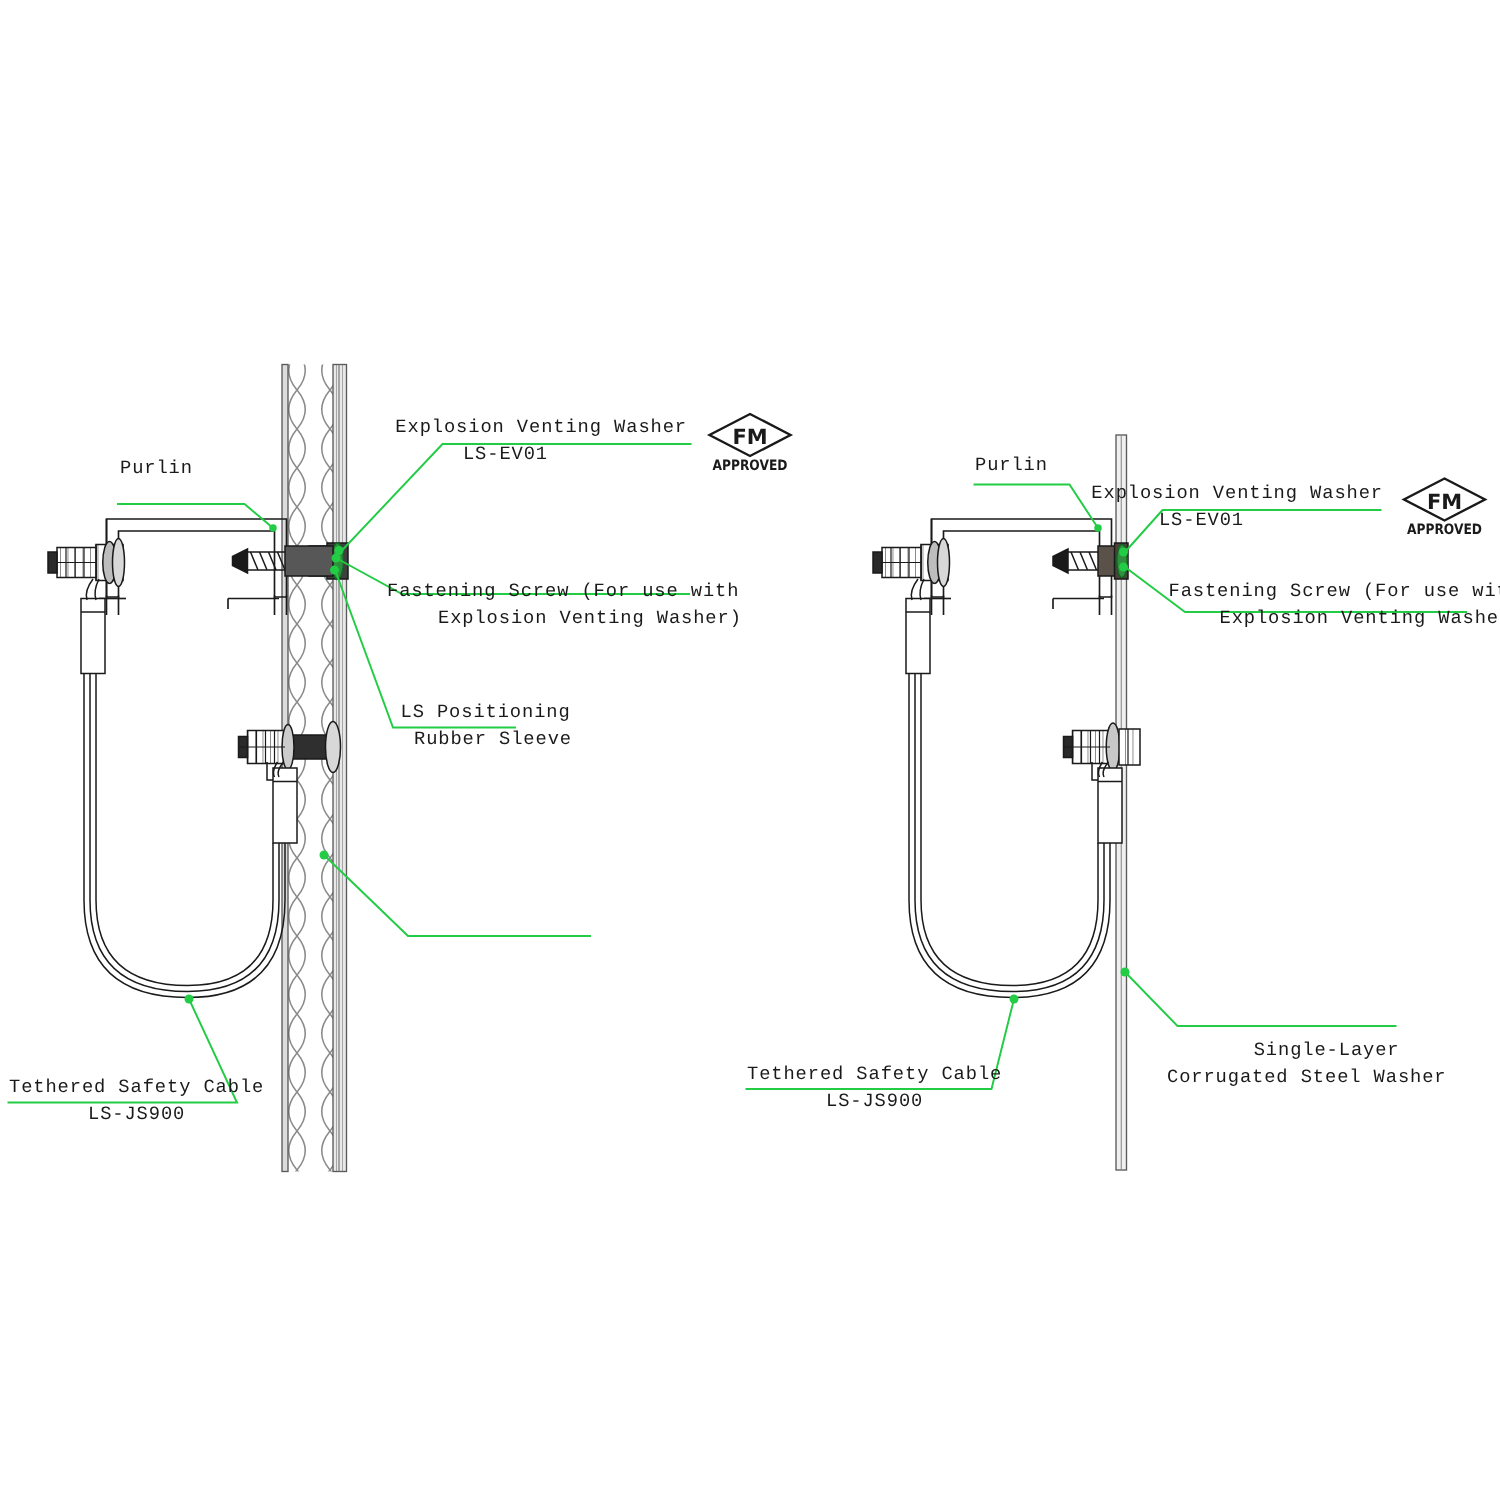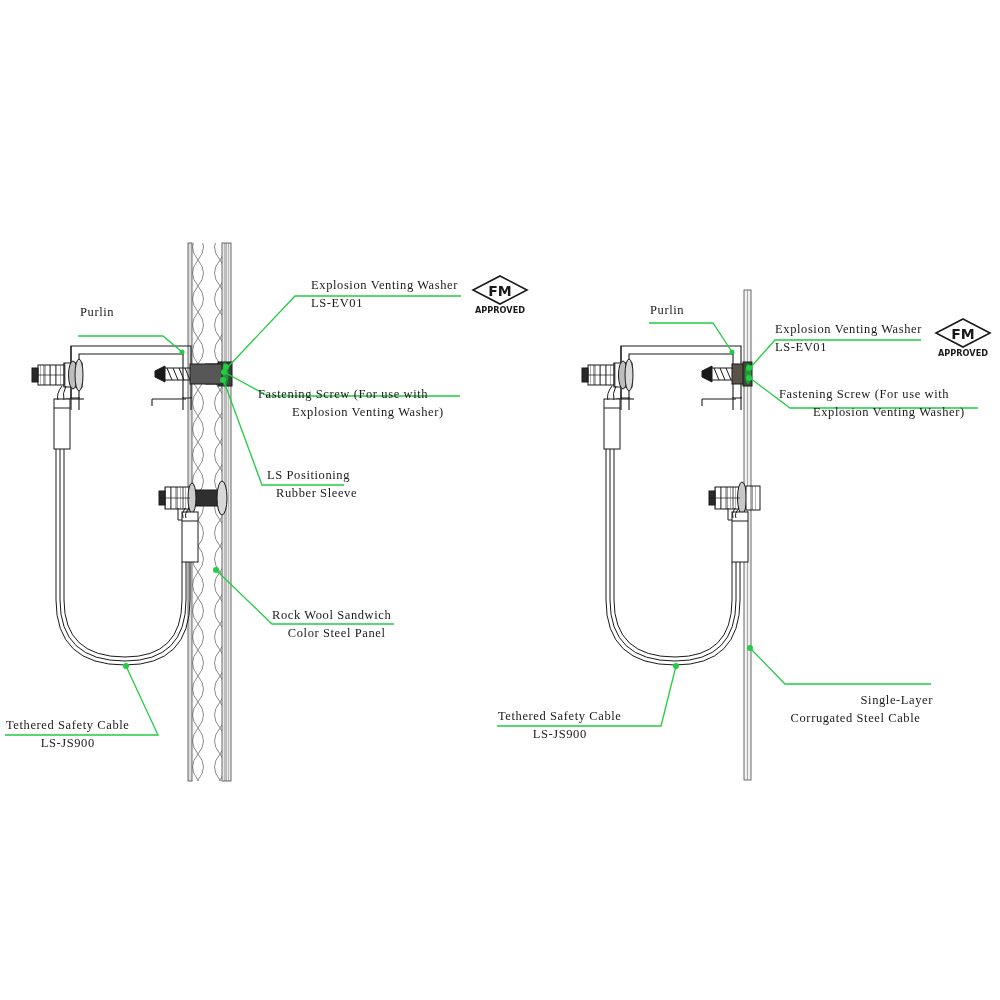--- a/index.html
+++ b/index.html
@@ -21,21 +21,21 @@
   }
   svg.drawing {
     position: absolute;
     left: 0;
     top: 0;
     width: 1000px;
     height: 1000px;
   }
   .lbl {
     position: absolute;
-    font-family: Liberation Serif, serif;
+    font-family: Liberation Mono, monospace;
     font-size: 12.5px;
     color: #1a1a1a;
     letter-spacing: 0.6px;
     white-space: nowrap;
     line-height: 18px;
   }
   .lbl .l1 { display: block; }
   .lbl .l2 { display: block; text-align: center; }
   .ta-r { text-align: right; }
   .ta-l { text-align: left; }
@@ -317,24 +317,20 @@
   <div class="lbl ta-l" style="left:258px; top:385px;">
     <span class="l1">Fastening Screw (For use with</span>
     <span class="l2" style="padding-left:34px;">Explosion Venting Washer)</span>
   </div>
 
   <div class="lbl ta-l" style="left:267px; top:466px;">
     <span class="l1">LS Positioning</span>
     <span class="l2" style="padding-left:9px;">Rubber Sleeve</span>
   </div>
 
-  <div class="lbl ta-l" style="left:272px; top:606px;">
-    <span class="l1">Rock Wool Sandwich</span>
-    <span class="l2" style="padding-left:10px;">Color Steel Panel</span>
-  </div>
 
   <div class="lbl ta-l" style="left:6px; top:716px;">
     <span class="l1">Tethered Safety Cable</span>
     <span class="l2">LS-JS900</span>
   </div>
 
   <div class="lbl ta-l" style="left:650px; top:301px;">
     <span class="l1">Purlin</span>
   </div>
 
@@ -351,21 +347,21 @@
     </svg>
   </div>
 
   <div class="lbl ta-l" style="left:779px; top:385px;">
     <span class="l1">Fastening Screw (For use with</span>
     <span class="l2" style="padding-left:34px;">Explosion Venting Washer)</span>
   </div>
 
   <div class="lbl ta-r" style="left:778px; top:691px; width:155px;">
     <span class="l1">Single-Layer</span>
-    <span class="l2">Corrugated Steel Cable</span>
+    <span class="l2">Corrugated Steel Washer</span>
   </div>
 
   <div class="lbl ta-l" style="left:498px; top:707px;">
     <span class="l1">Tethered Safety Cable</span>
     <span class="l2">LS-JS900</span>
   </div>
 
 </div>
 
 </body></html>

